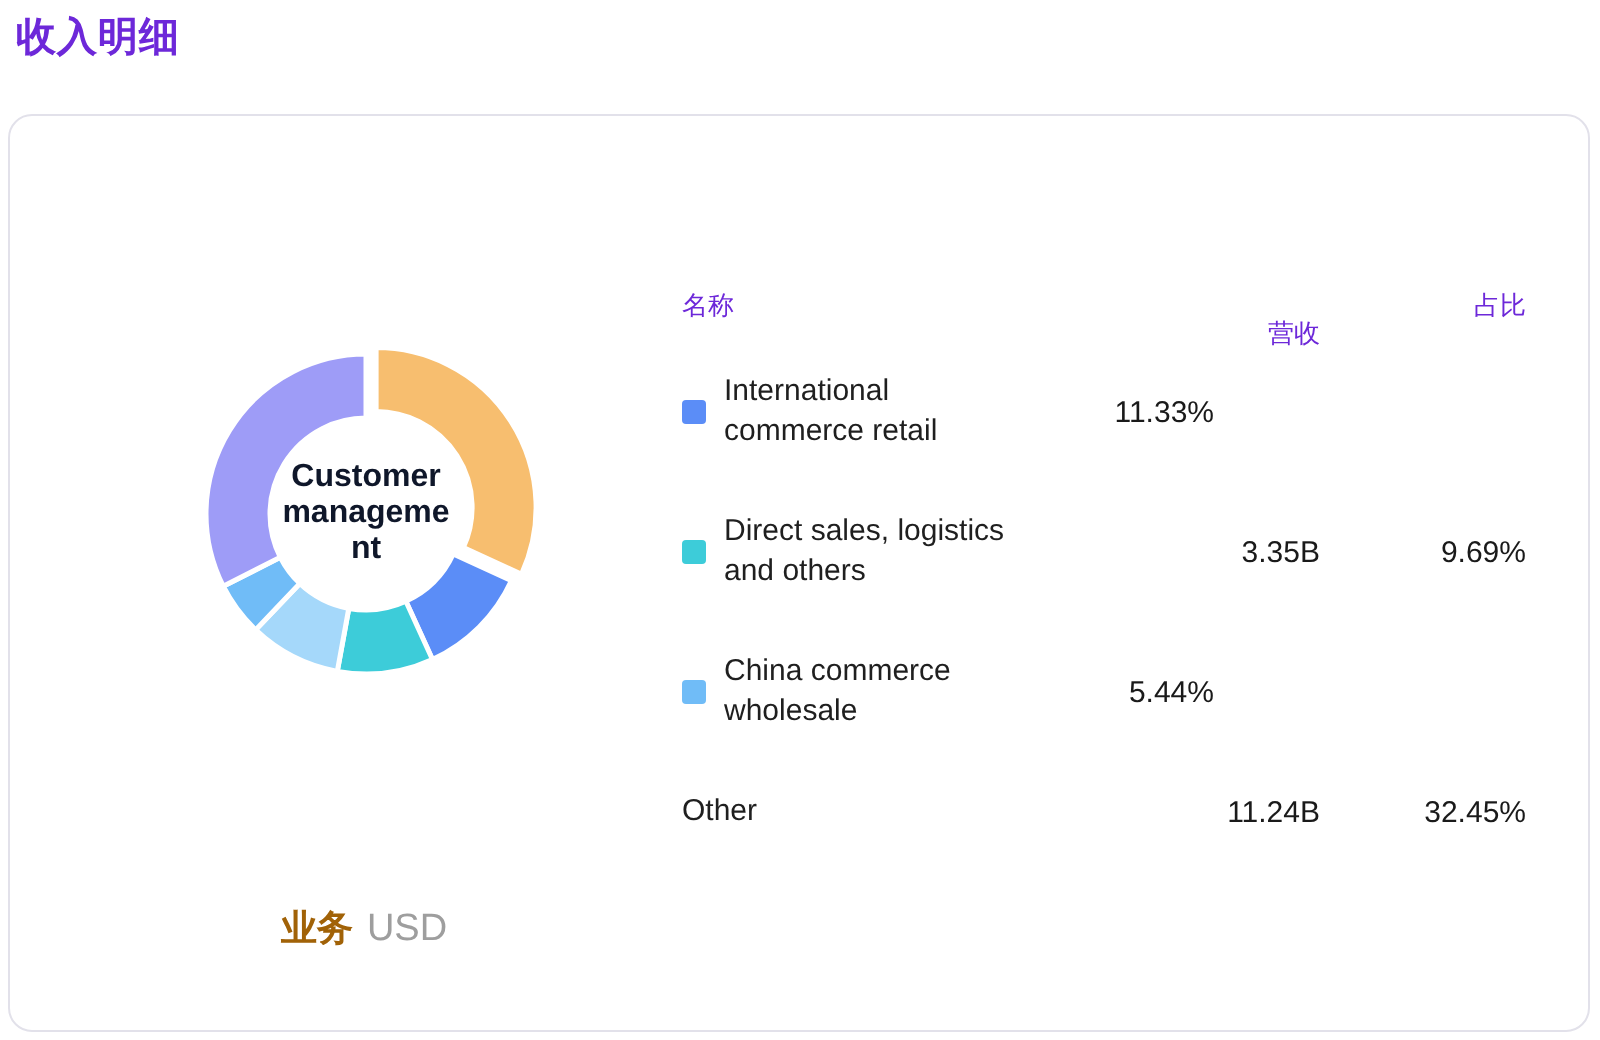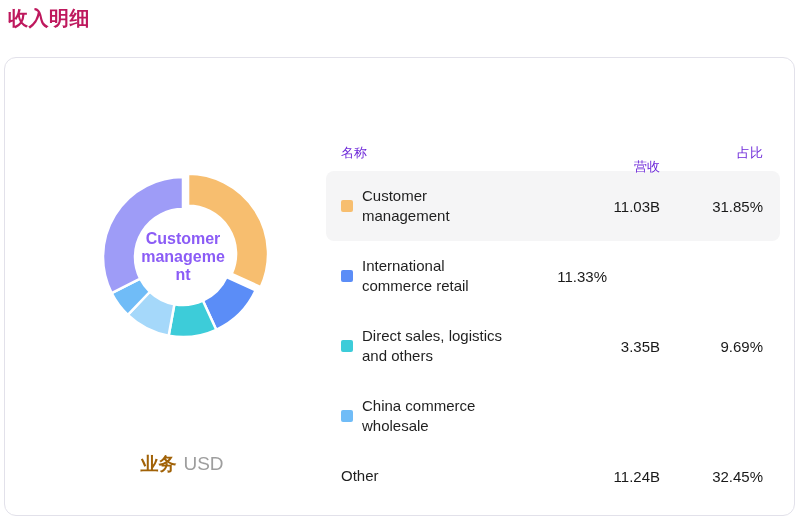--- a/index.html
+++ b/index.html
@@ -1,31 +1,31 @@
 <!DOCTYPE html>
 <html><head>
 <meta charset="utf-8">
 <style>
   * { margin:0; padding:0; box-sizing:border-box; }
   html,body { width:800px; height:520px; background:#ffffff;
     font-family:"Liberation Sans","DejaVu Sans",sans-serif; overflow:hidden; }
   .stage { position:relative; width:800px; height:520px; background:#fff; }
 
   .page-title { position:absolute; left:8px; top:5px; font-size:20px;
-    font-weight:bold; color:#be185d; letter-spacing:0.5px; }
+    font-weight:bold; color:#6d28d9; letter-spacing:0.5px; }
 
   .card { position:absolute; left:4px; top:57px; width:791px; height:459px;
     background:#fff; border:1px solid #e2e1ea; border-radius:12px; }
 
   
   .donut-wrap { position:absolute; left:76px; top:97px; width:204px; height:204px; }
   .donut-wrap svg { display:block; }
   .center-label { position:absolute; left:0; top:0; width:204px; height:204px;
     display:flex; align-items:center; justify-content:center; text-align:center;
-    font-size:16px; font-weight:bold; color:#8b5cf6; line-height:18px;
+    font-size:16px; font-weight:bold; color:#0f172a; line-height:18px;
     white-space:pre-line; pointer-events:none; }
   .chart-footer { position:absolute; left:72px; top:394px; width:210px;
     text-align:center; }
   .series-name { font-size:18px; font-weight:bold; color:#a16207; }
   .series-unit { font-size:19px; color:#9e9e9e; margin-left:7px; }
 
   
   .table { position:absolute; left:321px; top:76px; width:454px; }
   .thead { display:flex; align-items:center; height:37px; padding:0 17px 0 15px;
     font-size:13px; color:#6d28d9; }
@@ -69,40 +69,35 @@
       <span class="series-name">业务</span><span class="series-unit">USD</span>
     </div>
 
     <div class="table">
       <div class="thead">
         <div class="th-name">名称</div>
         <div class="th-rev">营收</div>
         <div class="th-share">占比</div>
       </div>
       <div>
-          <div class="trow hl">
-            <span class="swatch" style="background: rgb(247, 190, 111);"></span>
-            <div class="cell-name">Customer management</div>
-            <div class="cell-rev">11.03B</div>
-            <div class="cell-share">31.85%</div>
-          </div>
           <div class="trow">
             <span class="swatch" style="background: rgb(91, 141, 247);"></span>
             <div class="cell-name">International commerce retail</div>
             <div class="cell-share">11.33%</div>
           </div>
           <div class="trow">
             <span class="swatch" style="background: rgb(61, 204, 217);"></span>
             <div class="cell-name">Direct sales, logistics and others</div>
             <div class="cell-rev">3.35B</div>
             <div class="cell-share">9.69%</div>
           </div>
           <div class="trow">
             <span class="swatch" style="background: rgb(112, 188, 247);"></span>
             <div class="cell-name">China commerce wholesale</div>
+            <div class="cell-share">5.44%</div>
           </div>
           <div class="trow">
             <div class="cell-name">Other</div>
             <div class="cell-rev">11.24B</div>
             <div class="cell-share">32.45%</div>
           </div>
         </div>
     </div>
 
   </div>

